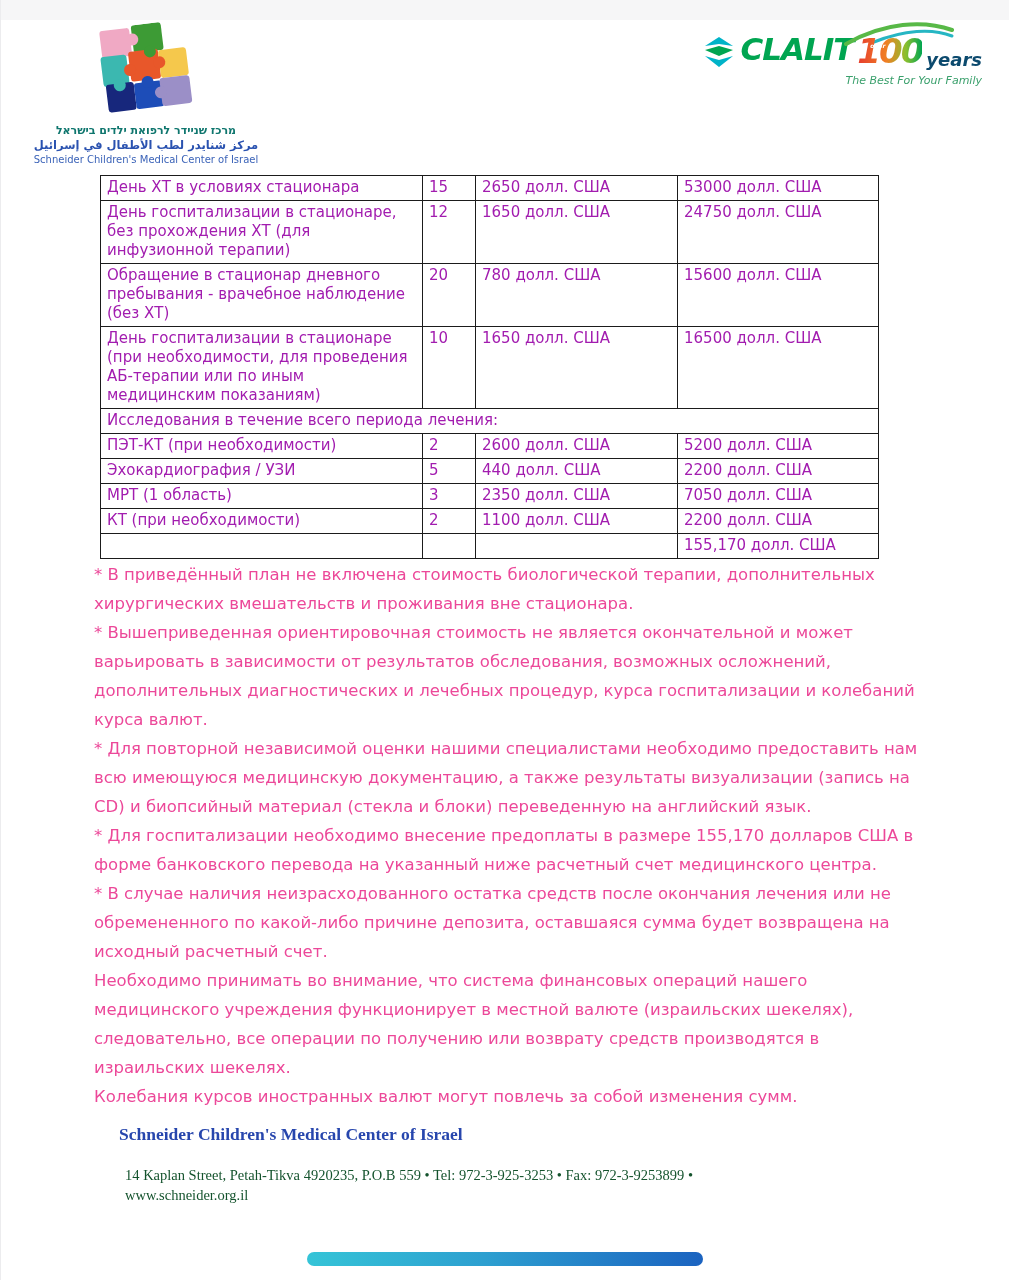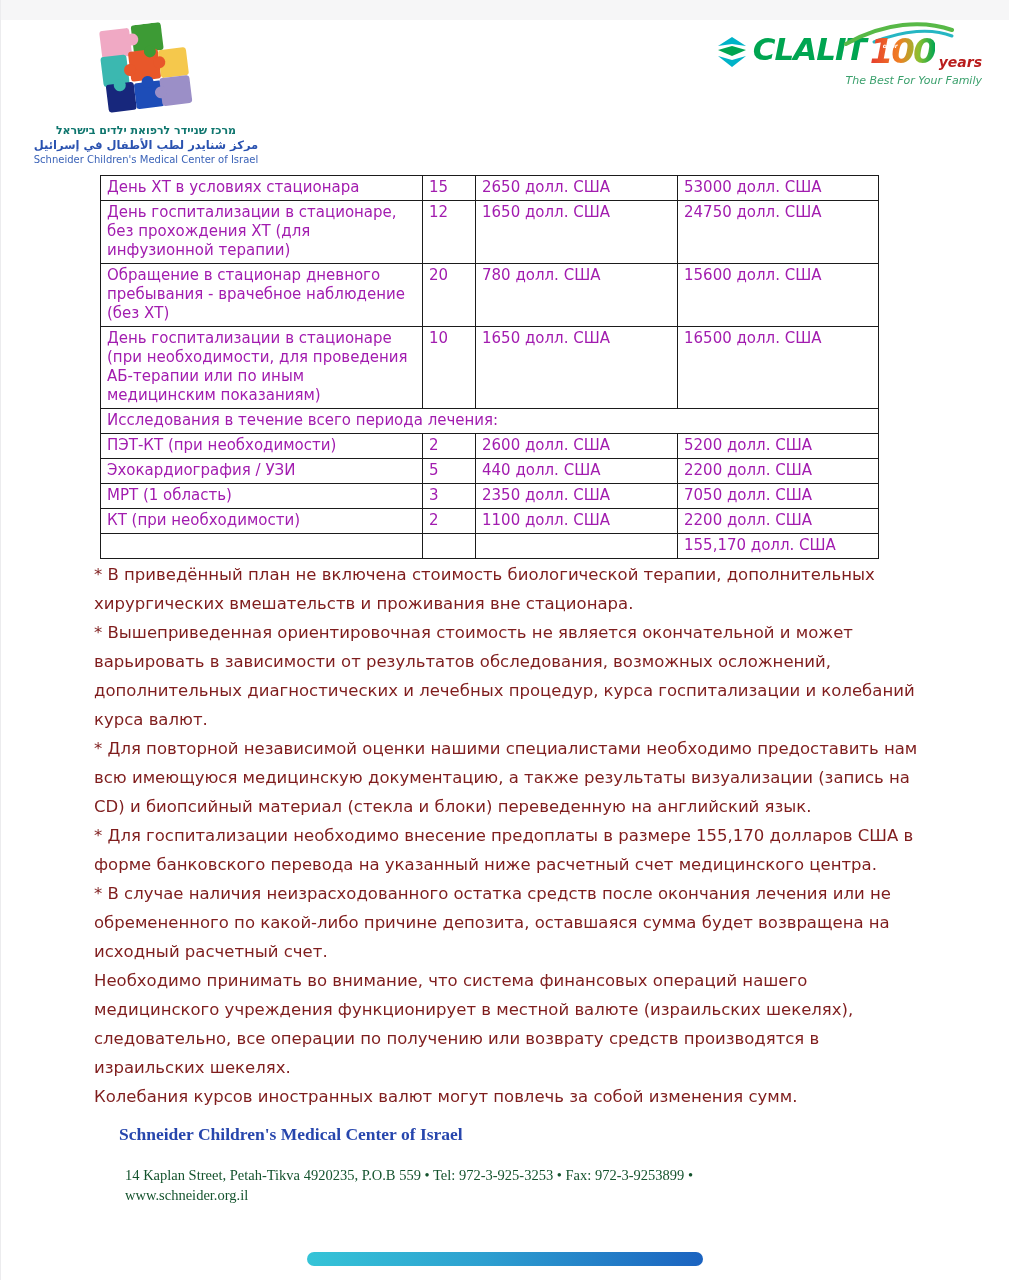--- a/index.html
+++ b/index.html
@@ -20,34 +20,34 @@
 
   
   .clalit{position:absolute;right:28px;top:34px;width:265px;}
   .clalit-row{display:flex;justify-content:flex-end;gap:4px;}
   .clalit-word{font-size:31px;font-weight:bold;font-style:italic;color:#00a551;letter-spacing:-1px;line-height:1;}
   .clalit-100{position:relative;font-size:34px;font-weight:bold;font-style:italic;line-height:1;
     background:linear-gradient(90deg,#e63b2e 0%,#f07f24 45%,#8cbf2f 75%,#00a551 100%);
     -webkit-background-clip:text;background-clip:text;color:transparent;letter-spacing:-2px;}
   .clalit-over{position:absolute;top:9px;left:13px;font-size:6px;font-style:italic;color:#ffffff;
     -webkit-text-fill-color:#ffffff;letter-spacing:0;}
-  .clalit-years{font-size:14px;font-weight:bold;font-style:italic;color:#b91c1c;align-self:flex-end;margin-bottom:2px;letter-spacing:0;}
+  .clalit-years{font-size:18px;font-weight:bold;font-style:italic;color:#0c4a6e;align-self:flex-end;margin-bottom:2px;letter-spacing:0;}
   .clalit-tagline{font-size:11px;font-style:italic;color:#3aa06c;text-align:right;margin-top:2px;}
   .clalit-swoosh{position:absolute;right:28px;top:-14px;}
 
   
   .price-table{position:absolute;left:99px;top:175px;border-collapse:collapse;table-layout:fixed;width:778px;}
   .price-table td{
     border:1.5px solid #1b1b1b;font-size:15px;line-height:19px;
     padding:2px 6px 3px 6px;vertical-align:top;color:#a21caf;
   }
   .col-name{width:322px;}.col-qty{width:53px;}.col-unit{width:202px;}.col-total{width:201px;}
 
   
-  .notes{position:absolute;left:93px;top:560px;width:833px;font-size:16.5px;line-height:29px;color:#7f1d1d;}
+  .notes{position:absolute;left:93px;top:560px;width:833px;font-size:16.5px;line-height:29px;color:#ec4899;}
   .notes p{margin:0;}
 
   
   .footer-name{
     position:absolute;left:118px;top:1124px;
     font-family:"Liberation Serif","DejaVu Serif",serif;
     font-size:17.5px;font-weight:bold;color:#2746ad;
   }
   .footer-address{
     position:absolute;left:124px;top:1166px;width:680px;

